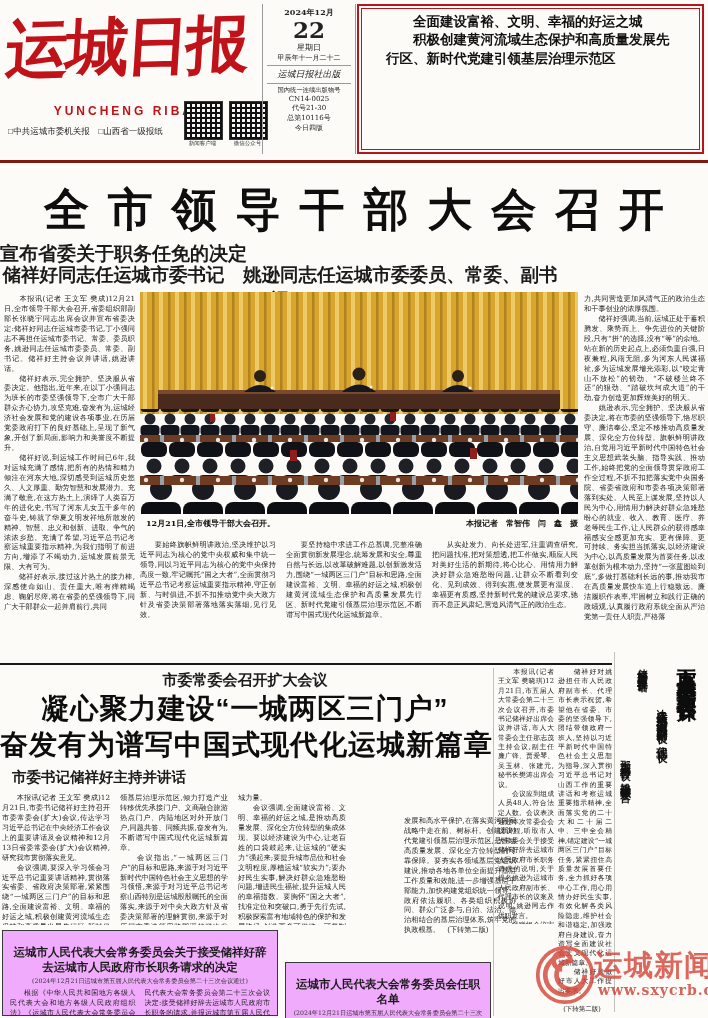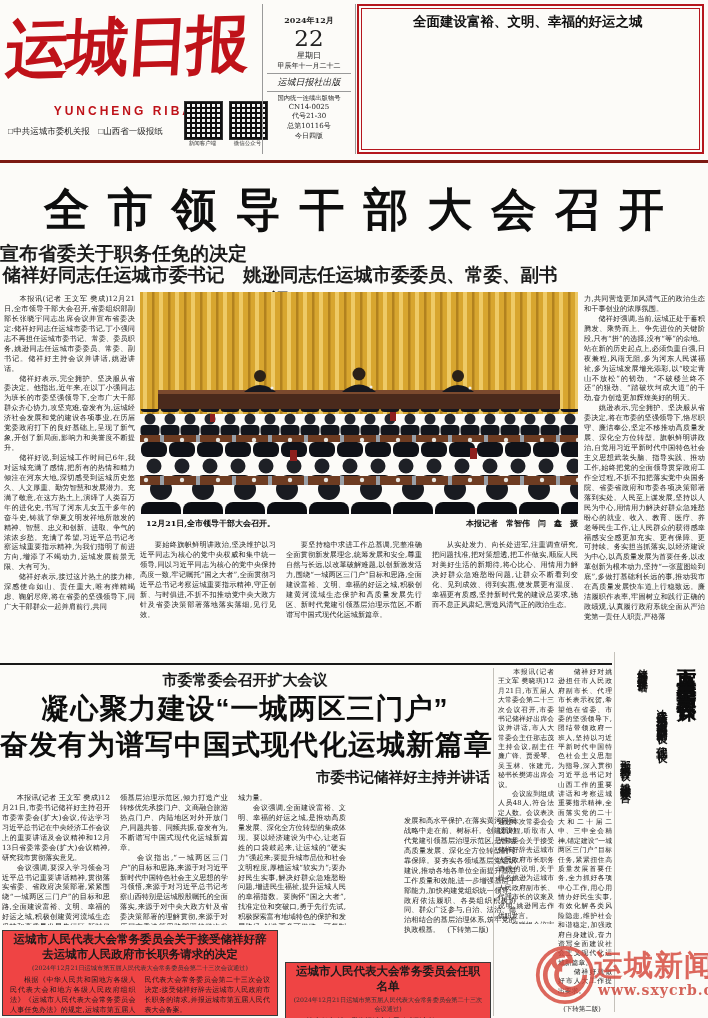--- a/index.html
+++ b/index.html
@@ -14,43 +14,43 @@
   .pinyin{left:40px;top:104px;width:180px;text-align:center;font-size:12px;font-weight:bold;
     letter-spacing:3px;color:#bf1219;}
   .affil{left:8px;top:126px;width:176px;font-size:8.5px;color:#222;}
   .qr{top:101px;width:37px;height:37px;border:1px solid #333;background:
       repeating-linear-gradient(0deg,#111 0 2px,transparent 2px 5px),
       repeating-linear-gradient(90deg,#111 0 2px,#f5f5f5 2px 5px);}
   .qr-label{top:140px;width:45px;text-align:center;font-size:5.5px;color:#333;}
   .datebox{left:262px;top:4px;width:92px;height:150px;border-left:1px solid #9a9a9a;
     border-right:1px solid #9a9a9a;text-align:center;font-size:8px;color:#222;}
   .datebox .hr{height:1px;background:#9a9a9a;margin:2px 4px;}
-  .day-num{font-size:23px;font-weight:normal;line-height:1.05;}
+  .day-num{font-size:23px;font-weight:bold;line-height:1.05;}
   .slogan-box{left:357px;top:4px;width:347px;height:150px;border:2px solid #b5161d;padding:2px;box-sizing:border-box;}
   .slogan-inner{border:1px solid #b5161d;height:100%;box-sizing:border-box;padding:4px 24px;}
   .slogan-inner p{margin:0;font-size:13.5px;line-height:1.36;font-weight:700;text-indent:2em;color:#111;}
   .mast-rule{left:0;top:160px;width:708px;height:2.5px;background:#7c1a12;}
   
   .a1-headline{left:0;top:180px;width:708px;text-align:center;font-size:45px;font-weight:900;
     letter-spacing:0.42em;color:#0e0e0e;white-space:nowrap;text-indent:0.42em;}
   .a1-sub1{left:0;top:241px;width:708px;text-align:left;font-size:19px;font-weight:bold;}
   .a1-sub2{left:0;top:262px;width:560px;text-align:center;font-size:18.5px;font-weight:bold;}
   .col{font-size:7.2px;line-height:1.38;text-align:justify;color:#1c1c1c;
        white-space:pre-line;overflow:hidden;}
   .caption{font-size:8px;font-weight:bold;color:#111;}
   
   .divider{left:0;top:663px;width:612px;height:2px;background:#191919;}
   .vrule{width:1px;background:#c4c1ba;}
   
   .a2-kicker{left:0;top:671px;width:490px;text-align:center;font-size:15px;font-weight:bold;}
   .a2-h1{left:0;top:690px;width:490px;text-align:center;font-size:28px;font-weight:900;letter-spacing:1px;color:#0d0d0d;white-space:nowrap;}
   .a2-h2{left:0;top:726px;width:490px;text-align:center;font-size:28px;font-weight:900;letter-spacing:1px;color:#0d0d0d;white-space:nowrap;}
-  .a2-sub{left:0;top:768px;width:490px;text-align:right;font-size:14.5px;font-weight:bold;}
-  
-  .nbox{border:1.5px solid #3a3a3a;background:#ef4444;box-sizing:border-box;padding:1px 7px;}
+  .a2-sub{left:12px;top:768px;width:490px;text-align:left;font-size:14.5px;font-weight:bold;}
+  
+  .nbox{border:1.5px solid #3a3a3a;background:#f0abfc;box-sizing:border-box;padding:14px 7px;}
   .nbox .t{font-size:11.5px;font-weight:900;text-align:center;line-height:1.3;margin:0;font-family:"Liberation Sans","DejaVu Sans",sans-serif;}
   .nbox .d{font-size:6.2px;text-align:center;color:#333;margin:2px 0;}
   .nbox .b{font-size:7px;line-height:1.45;text-align:justify;text-indent:2em;}
   .cols2{column-count:2;column-gap:9px;}
   
   .vtext{writing-mode:vertical-rl;text-orientation:upright;}
   .v-headline{font-size:20px;font-weight:900;letter-spacing:2.2px;color:#0d0d0d;
     font-family:"Liberation Sans","DejaVu Sans",sans-serif;}
   .v-sub{font-size:10.5px;font-weight:bold;letter-spacing:1.5px;color:#111;}
   
@@ -68,37 +68,38 @@
   <div class="abs paper-title">运城日报</div>
   <div class="abs pinyin sans">YUNCHENG RIBAO</div>
   <div class="abs affil sans">□中共运城市委机关报　□山西省一级报纸</div>
 
   <div class="abs qr" style="left:184px;"></div>
   <div class="abs qr" style="left:229px;"></div>
   <div class="abs qr-label sans" style="left:180px;">新闻客户端</div>
   <div class="abs qr-label sans" style="left:225px;">微信公众号</div>
 
   <div class="abs datebox">
-    <div style="font-weight:bold;margin-top:11px;">2024年12月</div>
+    <div style="font-weight:bold;margin-top:3px;">2024年12月</div>
     <div class="day-num">22</div>
     <div>星期日</div>
     <div style="font-size:7px;">甲辰年十一月二十二</div>
     <div class="hr"></div>
     <div style="font-size:9px;font-style:italic;margin:2px 0;">运城日报社出版</div>
     <div class="hr"></div>
     <div style="font-size:6.3px;margin-top:2px;">国内统一连续出版物号</div>
     <div style="font-size:7px;">CN14-0025</div>
     <div style="font-size:7px;">代号21-30</div>
     <div style="font-size:7px;">总第10116号</div>
     <div style="font-size:7px;">今日四版</div>
   </div>
 
   <div class="abs slogan-box">
     <div class="slogan-inner sans">
       <p>全面建设富裕、文明、幸福的好运之城</p>
+      <p>积极创建黄河流域生态保护和高质量发展先行区、新时代党建引领基层治理示范区</p>
     </div>
   </div>
 
   <div class="abs mast-rule"></div>
 
   <div class="abs a1-headline sans">全市领导干部大会召开</div>
   <div class="abs a1-sub1 sans">宣布省委关于职务任免的决定</div>
   <div class="abs a1-sub2 sans">储祥好同志任运城市委书记　姚逊同志任运城市委委员、常委、副书记</div>
 
   <div class="abs col" style="left:4px;top:294px;width:131px;height:366px;">　　本报讯(记者 王文军 樊成)12月21日,全市领导干部大会召开,省委组织部副部长张晓宇同志出席会议并宣布省委决定:储祥好同志任运城市委书记,丁小强同志不再担任运城市委书记、常委、委员职务,姚逊同志任运城市委委员、常委、副书记。储祥好主持会议并讲话,姚逊讲话。

